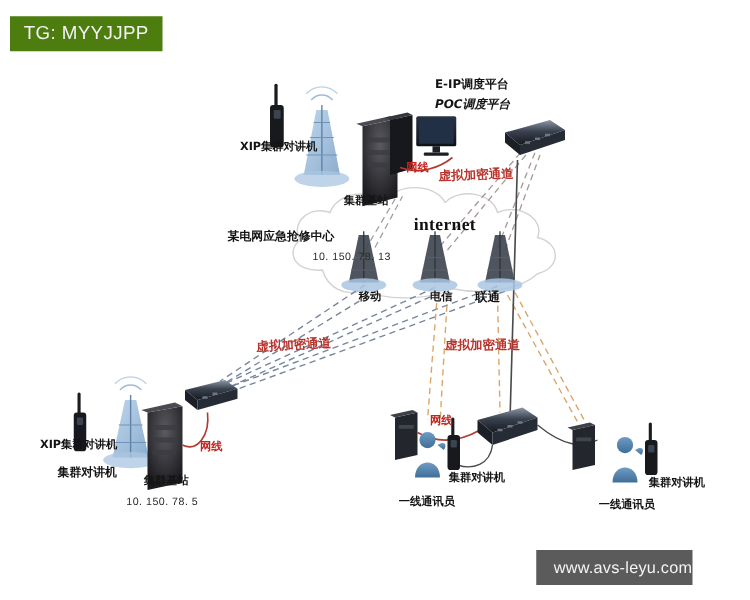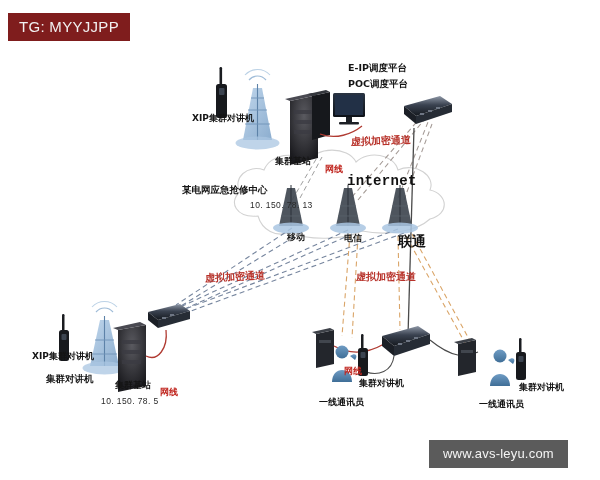--- a/index.html
+++ b/index.html
@@ -3,29 +3,29 @@
 <meta charset="utf-8">
 <style>
   html,body{margin:0;padding:0;background:#fff;}
   body{width:600px;height:480px;position:relative;overflow:hidden;
        font-family:"Liberation Sans","DejaVu Sans",sans-serif;}
   #stage{position:absolute;left:0;top:0;width:600px;height:480px;background:#ffffff;}
   svg.layer{position:absolute;left:0;top:0;width:600px;height:480px;}
   .lbl{position:absolute;white-space:nowrap;line-height:1;}
   .cn{font-family:"DejaVu Sans","Liberation Sans",sans-serif;}
   .blk{color:#141414;font-weight:bold;padding-left:10px;}
-  .red{color:#c0261f;font-weight:bold;margin-top:34px;}
+  .red{color:#c0261f;font-weight:bold;}
   .redsoft{color:#b8332b;font-weight:bold;}
   .ipaddr{color:#2a2a2a;font-weight:normal;letter-spacing:.4px;}
-  .badge{position:absolute;background:#7f1d1d;color:#f2f2f2;
+  .badge{position:absolute;background:#4d7c0f;color:#f2f2f2;
          font-size:15px;letter-spacing:.3px;padding:5px 11px 6px 11px;}
   .wmark{position:absolute;background:#5b5b5b;color:#f4f4f4;
-         font-size:13px;letter-spacing:.2px;padding:6px 14px 7px 14px;}
+         font-size:13px;letter-spacing:.2px;padding:6px 0 7px 14px;}
   .internet{position:absolute;color:#111;font-weight:bold;font-size:14px;
-            font-family:Liberation Mono, monospace;letter-spacing:.3px;margin-left:16px;}
+            font-family:Liberation Serif, serif;letter-spacing:.3px;}
 </style>
 </head>
 <body>
 
 <div id="stage">
 
   <svg class="layer" viewBox="0 0 600 480">
     <defs>
       <radialGradient id="gBase" cx="50%" cy="30%" r="70%">
         <stop offset="0%" stop-color="#5a5a60"></stop>
@@ -237,30 +237,30 @@
       <rect x="516" y="352" width="10" height="28" rx="2.5" fill="#17191d"></rect>
       <rect x="518.5" y="356" width="5" height="6" rx="1" fill="#3c4450"></rect>
       <rect x="519" y="338" width="2.5" height="15" rx="1.2" fill="#1a1c20"></rect>
     </g>
   </svg>
 
   <div class="internet" style="left:331px;top:173px;">internet</div>
 
   <div class="lbl cn blk" style="left:277px;top:234px;font-size:9px;font-family:Liberation Mono, monospace;">移动</div>
   <div class="lbl cn blk" style="left:334px;top:234px;font-size:9px;">电信</div>
-  <div class="lbl cn blk" style="left:388px;top:234px;font-size:14px;">联通</div>
+  <div class="lbl cn blk" style="left:370px;top:234px;font-size:10px;">联通</div>
 
   <div class="lbl cn blk" style="left:182px;top:114px;font-size:9px;">XIP集群对讲机</div>
   <div class="lbl cn blk" style="left:172px;top:137px;font-size:9.5px;margin-top:48px;">某电网应急抢修中心</div>
   <div class="lbl cn blk" style="left:265px;top:157px;font-size:9px;">集群基站</div>
   <div class="lbl ipaddr" style="left:250px;top:169px;font-size:8.5px;margin-top:32px;">10. 150. 78. 13</div>
   <div class="lbl cn red" style="left:325px;top:131px;font-size:9px;">网线</div>
 
   <div class="lbl cn blk" style="left:338px;top:63px;font-size:9.5px;">E-IP调度平台</div>
-  <div class="lbl cn blk" style="left:338px;top:79px;font-size:9.5px;">POC调度平台</div>
+  <div class="lbl cn blk" style="left:338px;top:79px;font-size:9.5px;font-style:italic;">POC调度平台</div>
 
   <div class="lbl cn blk" style="left:22px;top:352px;font-size:9px;">XIP集群对讲机</div>
   <div class="lbl cn blk" style="left:36px;top:374px;font-size:9.5px;">集群对讲机</div>
   <div class="lbl cn blk" style="left:105px;top:381px;font-size:9px;">集群基站</div>
   <div class="lbl ipaddr" style="left:101px;top:397px;font-size:8.5px;">10. 150. 78. 5</div>
   <div class="lbl cn red" style="left:160px;top:354px;font-size:9px;">网线</div>
 
   <div class="lbl cn red" style="left:344px;top:333px;font-size:9px;">网线</div>
   <div class="lbl cn blk" style="left:349px;top:379px;font-size:9px;">集群对讲机</div>
   <div class="lbl cn blk" style="left:309px;top:398px;font-size:9px;">一线通讯员</div>

